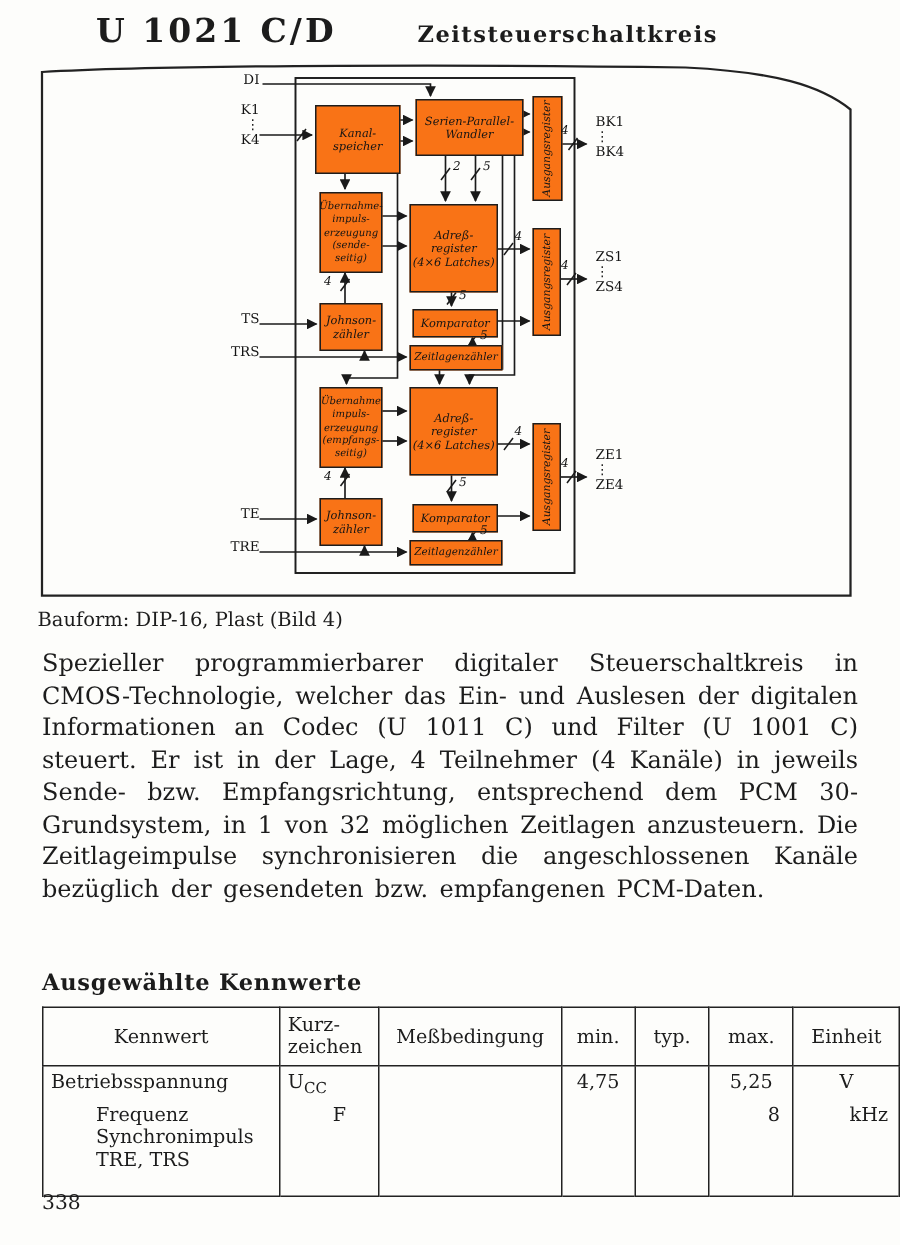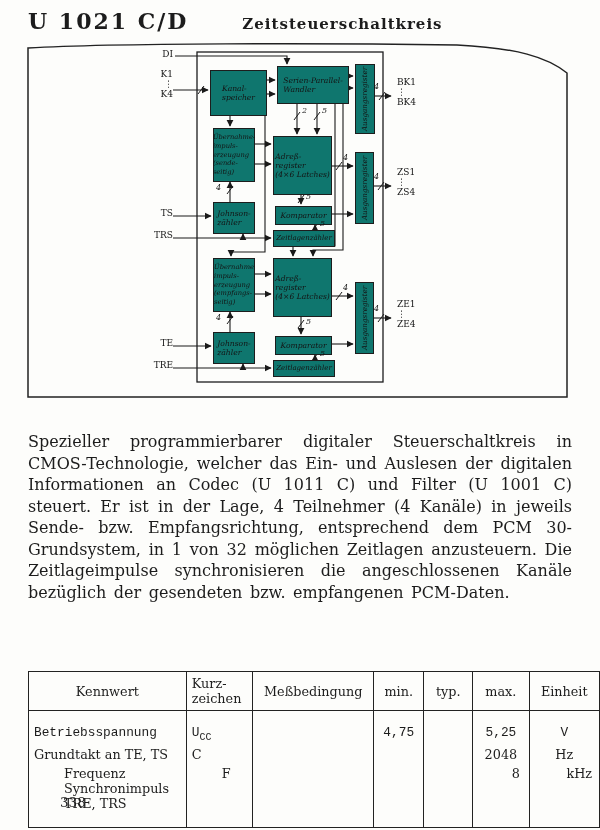--- a/index.html
+++ b/index.html
@@ -1,26 +1,26 @@
 <!DOCTYPE html>
 <html><head>
 <meta charset="utf-8">
 <style>
   html,body{margin:0;padding:0;background:#e8e8e8;}
   .page{position:relative;width:600px;height:830px;background:#fdfdfb;color:#1c1c1c;
         font-family:"DejaVu Serif","Liberation Serif",serif;overflow:hidden;}
   
   .hdr{position:absolute;left:28px;top:8px;width:544px;display:flex;align-items:baseline;}
-  .part-no{font-size:22px;font-weight:bold;letter-spacing:2px;}
+  .part-no{font-size:22px;font-weight:bold;letter-spacing:2px;margin-left:36px;}
   .subtitle{font-size:15px;font-weight:bold;letter-spacing:1px;margin-left:54px;}
   
   .figure{position:absolute;left:25px;top:40px;width:545px;height:362px;}
   .figure svg{position:absolute;left:0;top:0;}
-  .bx{position:absolute;border:1.3px solid #1d1d1d;background:#0f766e;display:flex;
-      align-items:center;justify-content:center;white-space:pre-line;
+  .bx{position:absolute;border:1.3px solid #1d1d1d;background:#f97316;display:flex;
+      align-items:center;justify-content:center;text-align:center;white-space:pre-line;
       font-style:italic;font-size:7.6px;line-height:1.22;color:#141414;}
   .bx.small{font-size:6.7px;line-height:1.3;}
   .bx.vert{overflow:visible;}
   .vtxt{position:absolute;left:50%;top:50%;transform:translate(-50%,-50%) rotate(-90deg);
         white-space:nowrap;font-style:italic;font-size:7.2px;}
   .pin{position:absolute;font-size:9px;line-height:1.1;white-space:pre-line;
        color:#141414;}
   .pin.l{text-align:right;width:26px;}
   .bus{position:absolute;font-style:italic;font-size:8px;color:#141414;}
   
@@ -35,31 +35,31 @@
   .kw-title{position:absolute;left:28px;top:646px;font-size:15px;font-weight:bold;
             letter-spacing:0.5px;}
   
   table.kw{position:absolute;left:28px;top:671px;border-collapse:collapse;
            border:1.6px solid #222;font-size:12.8px;table-layout:fixed;}
   table.kw th{border:1.3px solid #222;font-weight:normal;font-size:12.8px;
               padding:4px 5px;white-space:pre-line;vertical-align:middle;}
   table.kw td{border-left:1.3px solid #222;border-right:1.3px solid #222;
               border-top:none;border-bottom:none;padding:2px 5px;vertical-align:top;
               white-space:pre-line;}
-  table.kw tr.r1 td{padding-top:14px;font-family:Liberation Mono, monospace;}
+  table.kw tr.r1 td{padding-top:3px;}
   table.kw tr.r3 td{padding-bottom:16px;padding-left:35px;}
   .c-kenn{width:168px;text-align:left;}
   .c-kurz{width:50px;text-align:left;}
   .c-mess{width:132px;text-align:center;}
   .c-min,.c-typ{width:44px;text-align:center;}
   .c-max{width:46px;text-align:center;}
   .c-ein{width:46px;text-align:center;}
   td.c-kenn{text-align:left;}td.c-kurz{text-align:left;}
   sub.sym{font-size:10px;}
-  .page-num{position:absolute;left:28px;top:794px;font-size:13.5px;margin-left:32px;}
+  .page-num{position:absolute;left:28px;top:794px;font-size:13.5px;}
 </style>
 </head>
 <body>
 
 <div class="page">
 
   <div class="hdr">
     <span class="part-no">U 1021 C/D</span>
     <span class="subtitle">Zeitsteuerschaltkreis</span>
   </div>
@@ -195,25 +195,27 @@
     <span class="bus" style="left:349px;top:42px">4</span>
     <span class="bus" style="left:349px;top:132px">4</span>
     <span class="bus" style="left:191px;top:273px">4</span>
     <span class="bus" style="left:281px;top:277px">5</span>
     <span class="bus" style="left:295px;top:309px">5</span>
     <span class="bus" style="left:318px;top:243px">4</span>
     <span class="bus" style="left:349px;top:264px">4</span>
   </div>
 
   <div class="caption">
+    <span>Bauform: DIP-16, Plast (Bild 4)</span>
   </div>
 
   <div class="body-text">Spezieller programmierbarer digitaler Steuerschaltkreis in CMOS-Technologie, welcher das Ein- und Auslesen der digitalen Informationen an Codec (U 1011 C) und Filter (U 1001 C) steuert. Er ist in der Lage, 4 Teilnehmer (4 Kanäle) in jeweils Sende- bzw. Empfangsrichtung, entsprechend dem PCM 30-Grundsystem, in 1 von 32 möglichen Zeitlagen anzusteuern. Die Zeitlageimpulse synchronisieren die angeschlossenen Kanäle bezüglich der gesendeten bzw. empfangenen PCM-Daten.</div>
 
 
+  <div class="kw-title">Ausgewählte Kennwerte</div>
 
   <table class="kw">
     <thead>
       <tr>
         <th class="c-kenn" style="text-align:center">Kennwert</th>
         <th class="c-kurz" style="text-align:left">Kurz-
 zeichen</th>
         <th class="c-mess">Meßbedingung</th>
         <th class="c-min">min.</th>
         <th class="c-typ">typ.</th>
@@ -224,29 +226,20 @@
     <tbody>
       <tr class="r1">
         <td class="c-kenn">Betriebsspannung</td>
         <td class="c-kurz"><span>U</span><sub class="sym">CC</sub></td>
         <td class="c-mess"></td>
         <td class="c-min">4,75</td>
         <td class="c-typ"></td>
         <td class="c-max">5,25</td>
         <td class="c-ein">V</td>
       </tr>
-      <tr>
-        <td class="c-kenn">Grundtakt an TE, TS</td>
-        <td class="c-kurz">C</td>
-        <td class="c-mess"></td>
-        <td class="c-min"></td>
-        <td class="c-typ"></td>
-        <td class="c-max">2048</td>
-        <td class="c-ein">Hz</td>
-      </tr>
       <tr class="r3">
         <td class="c-kenn">Frequenz Synchronimpuls
 TRE, TRS</td>
         <td class="c-kurz">F</td>
         <td class="c-mess"></td>
         <td class="c-min"></td>
         <td class="c-typ"></td>
         <td class="c-max">8</td>
         <td class="c-ein">kHz</td>
       </tr>

